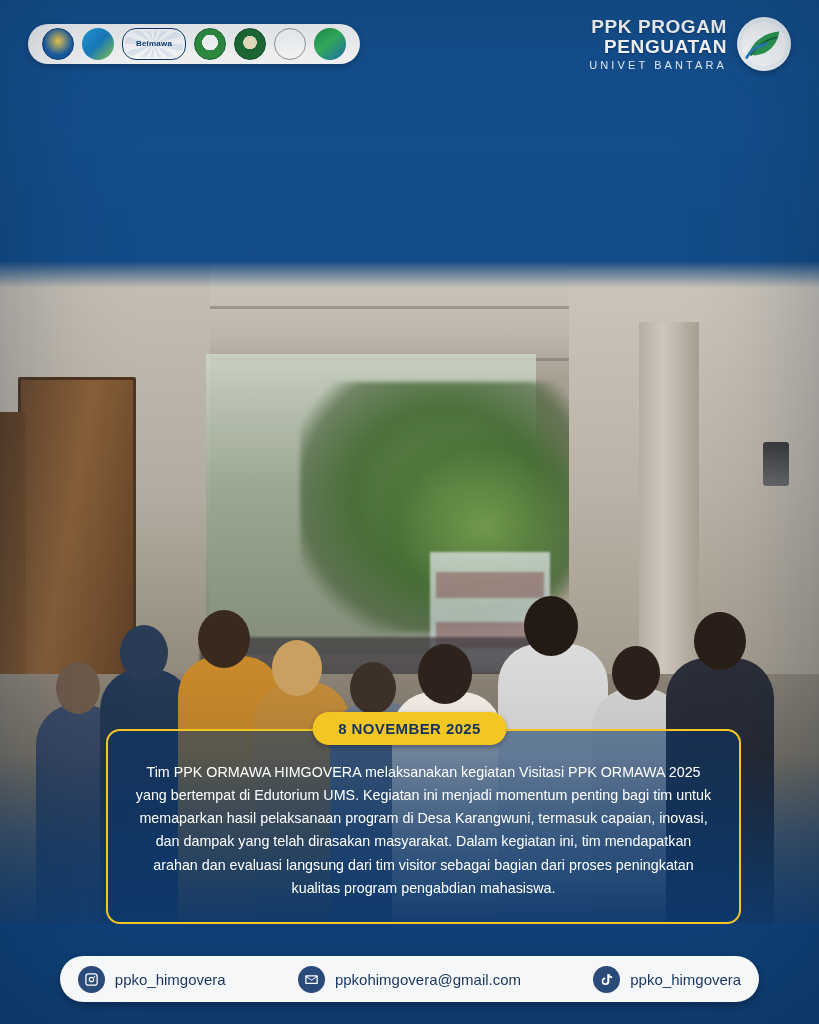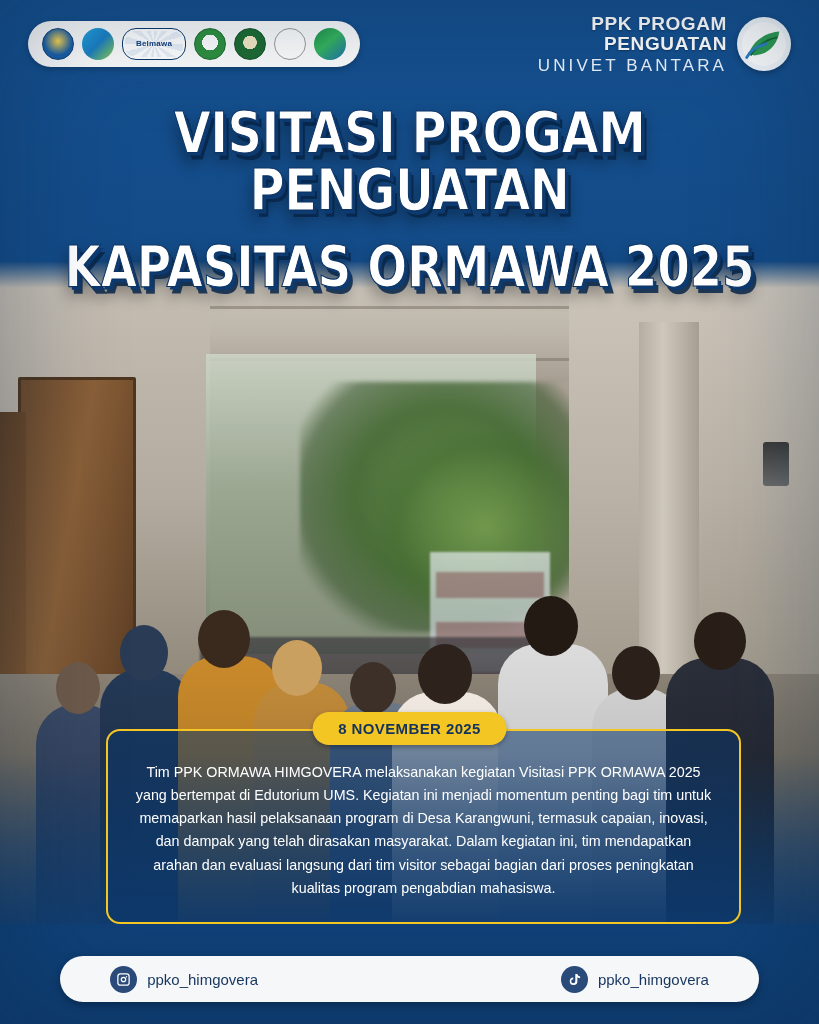--- a/index.html
+++ b/index.html
@@ -20,21 +20,21 @@
   
   .topbar {
     position: absolute; top: 0; left: 0; right: 0; height: 88px;
     display: flex; align-items: center; justify-content: space-between;
     padding: 0 28px;
     z-index: 12;
   }
   .logo-pill {
     background: #fbfbfb;
     border-radius: 26px;
-    height: 46px;
+    height: 40px;
     display: flex; align-items: center; gap: 8px;
     padding: 0 14px;
     box-shadow: 0 2px 6px rgba(0,0,0,.25);
   }
   .logo-chip {
     width: 32px; height: 32px; border-radius: 50%;
     display: flex; align-items: center; justify-content: center;
     font-size: 7px; font-weight: bold; color: #fff;
     text-align: center; line-height: 1.05;
     overflow: hidden;
@@ -61,21 +61,21 @@
   .brand-text { text-align: right; color: #ffffff; line-height: 1.05; }
   .brand-line1 {
     font-size: 19px; font-weight: bold; letter-spacing: .6px;
     text-shadow: 0 1px 2px rgba(0,0,0,.35);
   }
   .brand-line2 {
     font-size: 19px; font-weight: bold; letter-spacing: .6px;
     text-shadow: 0 1px 2px rgba(0,0,0,.35);
   }
   .brand-line3 {
-    font-size: 17px; letter-spacing: 3.1px; margin-top: 3px; color: #eaf2fb;
+    font-size: 11px; letter-spacing: 3.1px; margin-top: 3px; color: #eaf2fb;
   }
   .brand-mark {
     width: 54px; height: 54px; border-radius: 50%;
     background: radial-gradient(circle at 45% 40%, #ffffff 0 30%, #f2f7fb 31% 100%);
     display:flex; align-items:center; justify-content:center;
     box-shadow: 0 2px 6px rgba(0,0,0,.3);
     overflow:hidden; position:relative;
   }
   .brand-mark .leafsvg { width: 46px; height: 46px; }
 
@@ -340,40 +340,44 @@
         <svg class="leafsvg" viewBox="0 0 48 48" aria-hidden="true">
           <circle cx="24" cy="24" r="23" fill="#ffffff"></circle>
           <path d="M8 34c6-16 20-22 32-23-2 14-12 24-26 25z" fill="#2e9b52"></path>
           <path d="M10 36c8-12 18-17 28-19" stroke="#166b36" stroke-width="2" fill="none"></path>
           <path d="M6 38c4-8 12-12 20-14" stroke="#2b7fc0" stroke-width="3" fill="none" stroke-linecap="round"></path>
         </svg>
       </div>
     </div>
   </div>
 
-  <div class="title-block">
-    <div class="title-1">VISITASI PROGAM PENGUATAN</div>
-    <div class="title-2">KAPASITAS ORMAWA 2025</div>
-  </div>
 
   <div class="desc-wrap">
     <div class="date-pill">8 NOVEMBER 2025</div>
     <div class="desc-box">Tim PPK ORMAWA HIMGOVERA melaksanakan kegiatan Visitasi PPK ORMAWA 2025 yang bertempat di Edutorium UMS. Kegiatan ini menjadi momentum penting bagi tim untuk memaparkan hasil pelaksanaan program di Desa Karangwuni, termasuk capaian, inovasi, dan dampak yang telah dirasakan masyarakat. Dalam kegiatan ini, tim mendapatkan arahan dan evaluasi langsung dari tim visitor sebagai bagian dari proses peningkatan kualitas program pengabdian mahasiswa.</div>
   </div>
 
   <div class="footer">
     <div class="f-item">
       <span class="f-icon">
         <svg viewBox="0 0 24 24">
             <path d="M7 2h10a5 5 0 015 5v10a5 5 0 01-5 5H7a5 5 0 01-5-5V7a5 5 0 015-5zm0 2a3 3 0 00-3 3v10a3 3 0 003 3h10a3 3 0 003-3V7a3 3 0 00-3-3H7zm5 3.5A4.5 4.5 0 117.5 12 4.5 4.5 0 0112 7.5zm0 2A2.5 2.5 0 1014.5 12 2.5 2.5 0 0012 9.5zm4.8-3.1a1.1 1.1 0 11-1.1 1.1 1.1 1.1 0 011.1-1.1z"></path>
           </svg>
       </span>
       <span>ppko_himgovera</span>
     </div>
     <div class="f-sep"></div>
+    <div class="f-item">
+      <span class="f-icon">
+        <svg viewBox="0 0 24 24">
+            <path d="M3 5h18a1 1 0 011 1v12a1 1 0 01-1 1H3a1 1 0 01-1-1V6a1 1 0 011-1zm1.6 2L12 12.2 19.4 7H4.6zM4 8.5V17h16V8.5l-8 5.6-8-5.6z"></path>
+          </svg>
+      </span>
+      <span>ppkohimgovera@gmail.com</span>
+    </div>
     <div class="f-sep"></div>
     <div class="f-item">
       <span class="f-icon">
         <svg viewBox="0 0 24 24">
             <path d="M14 3h2.6a5.4 5.4 0 004.4 4.3v2.7a8 8 0 01-4.4-1.5v6.1A6.1 6.1 0 1110 8.6v2.8a3.3 3.3 0 103.3 3.3V3z"></path>
           </svg>
       </span>
       <span>ppko_himgovera</span>
     </div>
   </div>

